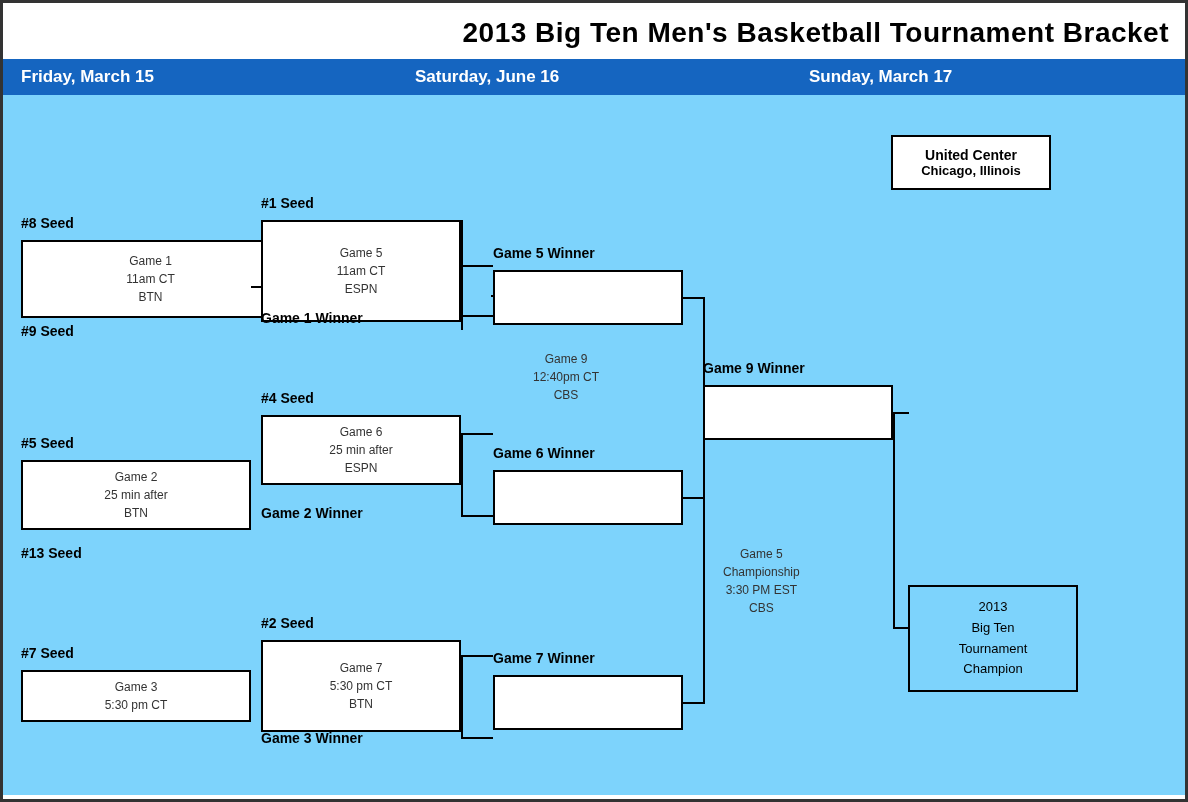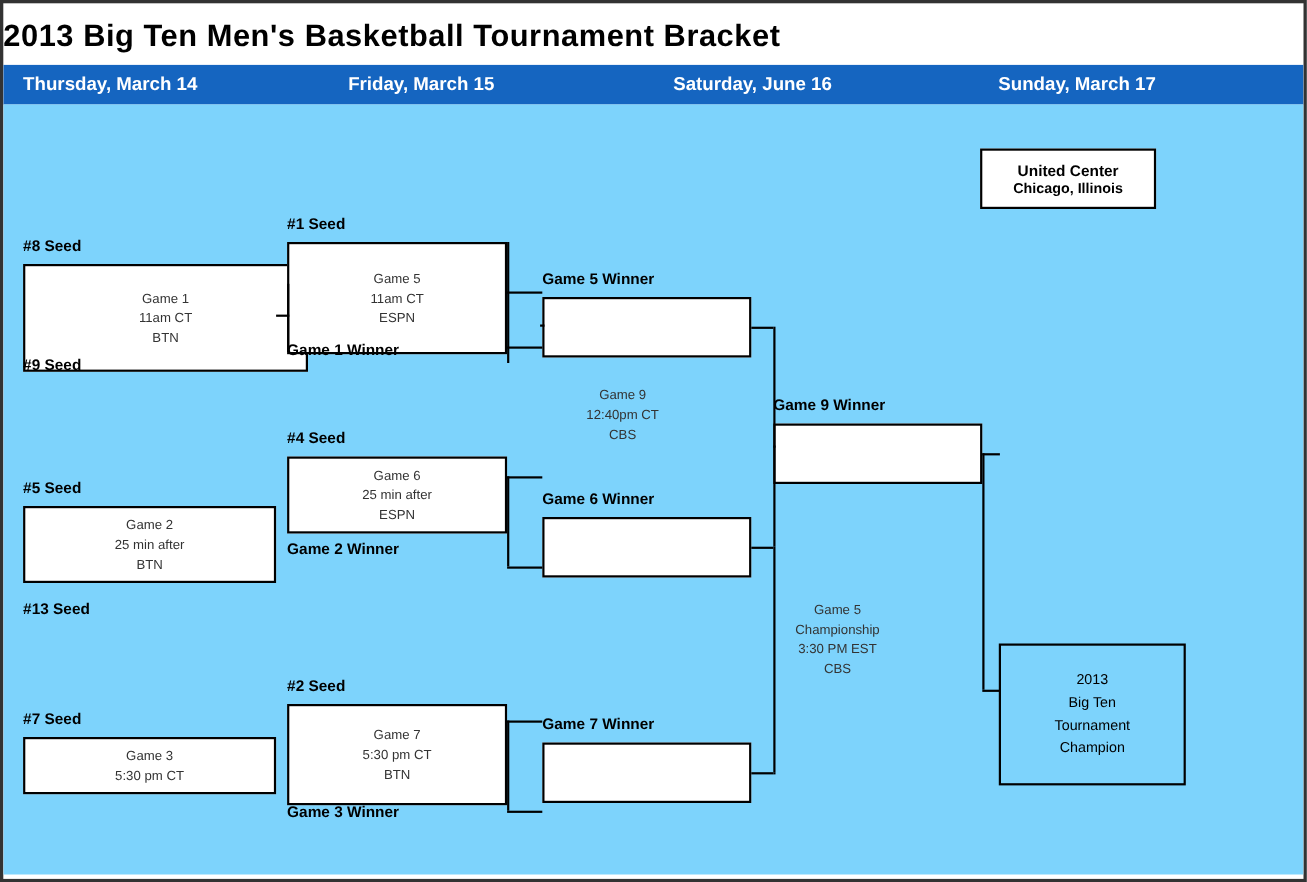--- a/index.html
+++ b/index.html
@@ -5,25 +5,25 @@
     * { box-sizing: border-box; margin: 0; padding: 0; }
     body {
       font-family: Arial, sans-serif;
       background: #fff;
       border: 3px solid #333;
       width: 1188px;
       min-height: 802px;
       overflow: hidden;
     }
     .page-title {
-      text-align: left;
+      text-align: right;
       font-size: 28px;
       font-weight: 900;
       font-family: 'Arial Black', Arial, sans-serif;
-      padding: 14px 0 10px 0;
+      padding: 14px 16px 10px 0;
       letter-spacing: 0.5px;
       border-radius: 20px;
     }
     .day-header {
       background: #1565C0;
       display: flex;
       width: 100%;
     }
     .day-col {
       flex: 1;
@@ -73,38 +73,37 @@
       font-size: 13px;
       line-height: 1.6;
     }
   </style>
 </head>
 <body>
 
 <div class="page-title">2013 Big Ten Men's Basketball Tournament Bracket</div>
 
 <div class="day-header">
-  <div class="day-col">Thursday, March 14</div>
   <div class="day-col">Friday, March 15</div>
   <div class="day-col">Saturday, June 16</div>
   <div class="day-col">Sunday, March 17</div>
 </div>
 
 <div class="bracket-area">
 
   <div class="box" style="left:888px; top:40px; width:160px; padding:10px 12px;">
     <div style="font-size:14px; font-weight:bold;">United Center</div>
     <div style="font-size:13px;font-weight:bold;">Chicago, Illinois</div>
   </div>
 
   <div style="position:absolute; left:18px; top:120px;">
     <div class="box-label">#8 Seed</div>
   </div>
 
-  <div class="box" style="left:18px; top:145px; width:259px; padding:20px 0;">
+  <div class="box" style="left:18px; top:145px; width:259px; padding:10px 0;">
     <div class="box-detail">Game 1</div>
     <div class="box-detail">11am CT</div>
     <div class="box-detail">BTN</div>
   </div>
 
   <div style="position:absolute; left:18px; top:228px;">
     <div class="box-label">#9 Seed</div>
   </div>
 
   <div style="position:absolute; left:18px; top:340px;">
@@ -147,21 +146,21 @@
   <div style="position:absolute; left:258px; top:295px;">
     <div class="box-label">#4 Seed</div>
   </div>
 
   <div class="box" style="left:258px; top:320px; width:200px; padding:6px 0;">
     <div class="box-detail">Game 6</div>
     <div class="box-detail">25 min after</div>
     <div class="box-detail">ESPN</div>
   </div>
 
-  <div style="position:absolute; left:258px; top:396px;">
+  <div style="position:absolute; left:258px; top:410px;">
     <div class="box-label">Game 2 Winner</div>
   </div>
 
   <div style="position:absolute; left:258px; top:520px;">
     <div class="box-label">#2 Seed</div>
   </div>
 
   <div class="box" style="left:258px; top:545px; width:200px; padding:17px 0;">
     <div class="box-detail">Game 7</div>
     <div class="box-detail">5:30 pm CT</div>
@@ -206,21 +205,21 @@
   <div class="box" style="left:700px; top:290px; width:190px; height:55px; padding:4px 0;">
   </div>
 
   <div style="position:absolute; left:720px; top:450px; text-align:center;">
     <div class="box-detail">Game 5</div>
     <div class="box-detail">Championship</div>
     <div class="box-detail">3:30 PM EST</div>
     <div class="box-detail">CBS</div>
   </div>
 
-  <div class="champion-box" style="left:905px; top:490px; width:170px; padding:21px 8px;">
+  <div class="champion-box" style="left:905px; top:490px; width:170px; padding:10px 8px;">
     <div>2013</div>
     <div>Big Ten</div>
     <div>Tournament</div>
     <div>Champion</div>
   </div>
 
   <div class="line line-h" style="left:248px; top:191px; width:12px;"></div>
 
   <div class="line line-v" style="left:258px; top:163px; height:62px;"></div>
 

